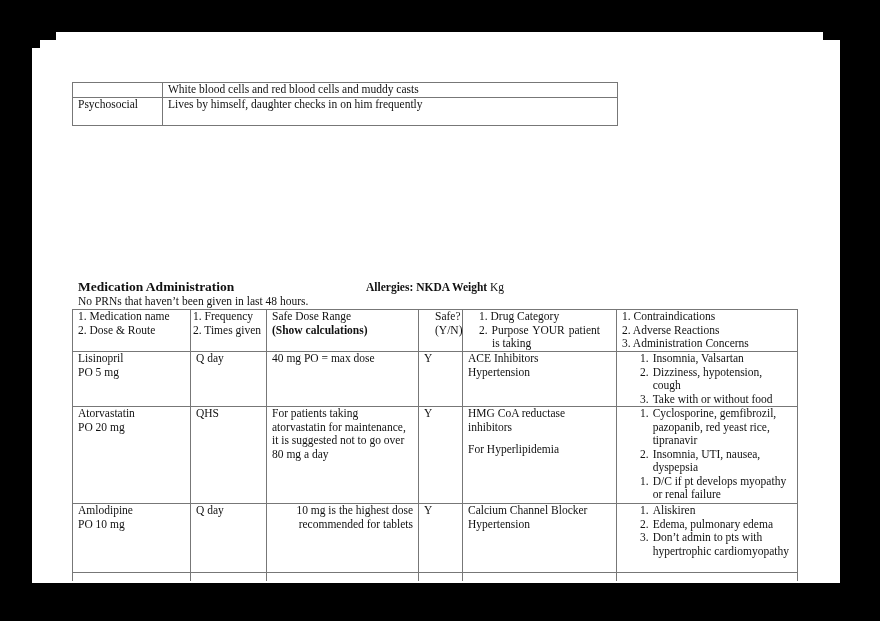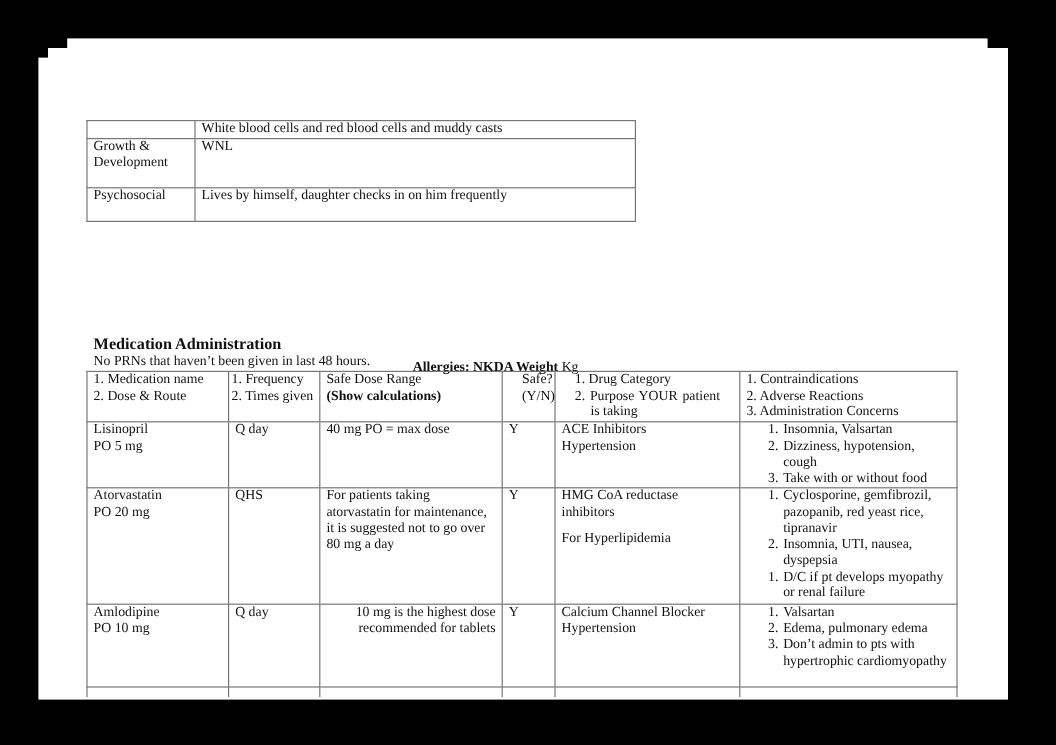--- a/index.html
+++ b/index.html
@@ -4,48 +4,44 @@
 <style>
   html, body { margin:0; padding:0; }
   body { width:880px; height:621px; background:#000; position:relative; overflow:hidden;
          font-family:"Liberation Serif", "DejaVu Serif", serif; color:#111; }
   .page { position:absolute; background:#fff; }
   .p1 { left:56px; top:32px; width:767px; height:10px; }
   .p3 { left:32px; top:48px; width:808px; height:535px; }
   .p2b { left:40px; top:40px; width:800px; height:16px; }
   table { border-collapse:collapse; position:absolute; font-size:11.5px; line-height:13.5px; }
   td { border:1px solid #777; vertical-align:top; padding:0 5px; }
-  .t1 { left:72px; top:100px; width:458px; }
+  .t1 { left:72px; top:82px; width:546px; }
   .t1 td.lab { width:79px; }
   .t2 { left:72px; top:309px; width:726px; table-layout:fixed; }
   .center { text-align:left; }
   .title { position:absolute; left:78px; top:279px; font-size:13.5px; font-weight:bold; }
-  .allergy { position:absolute; left:344px; top:281px; font-size:11.5px; font-weight:bold;margin-top:19px; }
+  .allergy { position:absolute; left:366px; top:281px; font-size:11.5px; font-weight:bold; }
   .allergy .kg { font-weight:normal; }
   .note { position:absolute; left:78px; top:295px; font-size:11.5px; }
   .hdrlist div { white-space:nowrap; }
   .just { text-align:justify; }
   .bottom-row td { height:8px; border-bottom:none; }
 </style>
 </head>
 <body>
 
 <div class="page p1"></div>
 <div class="page p2b"></div>
 <div class="page p3"></div>
 
 <table class="t1">
   <tbody>
       <tr style="height:14px">
     <td class="lab"></td>
     <td>White blood cells and red blood cells and muddy casts</td>
-  </tr>
-  <tr style="height:41px">
-    <td class="lab">Growth &amp; Development</td>
-    <td>WNL</td>
   </tr>
   <tr style="height:28px">
     <td class="lab">Psychosocial</td>
     <td>Lives by himself, daughter checks in on him frequently</td>
   </tr>
 </tbody>
   </table>
 
 <div class="title">Medication Administration</div>
 <div class="allergy">
@@ -166,21 +162,21 @@
     <td class="center">Y</td>
     <td class="center">
       <div>Calcium Channel Blocker</div>
       <div>Hypertension</div>
     </td>
     <td>
       <table style="position:static;border:none;font-size:11.5px;line-height:13.5px">
         <tbody>
               <tr>
                 <td style="border:none;padding:0 4px 0 18px;text-align:right;vertical-align:top">1.</td>
-                <td style="border:none;padding:0">Valsartan</td>
+                <td style="border:none;padding:0">Aliskiren</td>
               </tr>
         <tr>
                 <td style="border:none;padding:0 4px 0 18px;text-align:right;vertical-align:top">2.</td>
                 <td style="border:none;padding:0">Edema, pulmonary edema</td>
               </tr>
         <tr>
                 <td style="border:none;padding:0 4px 0 18px;text-align:right;vertical-align:top">3.</td>
                 <td style="border:none;padding:0">Don’t admin to pts with hypertrophic cardiomyopathy</td>
               </tr>
       </tbody>

